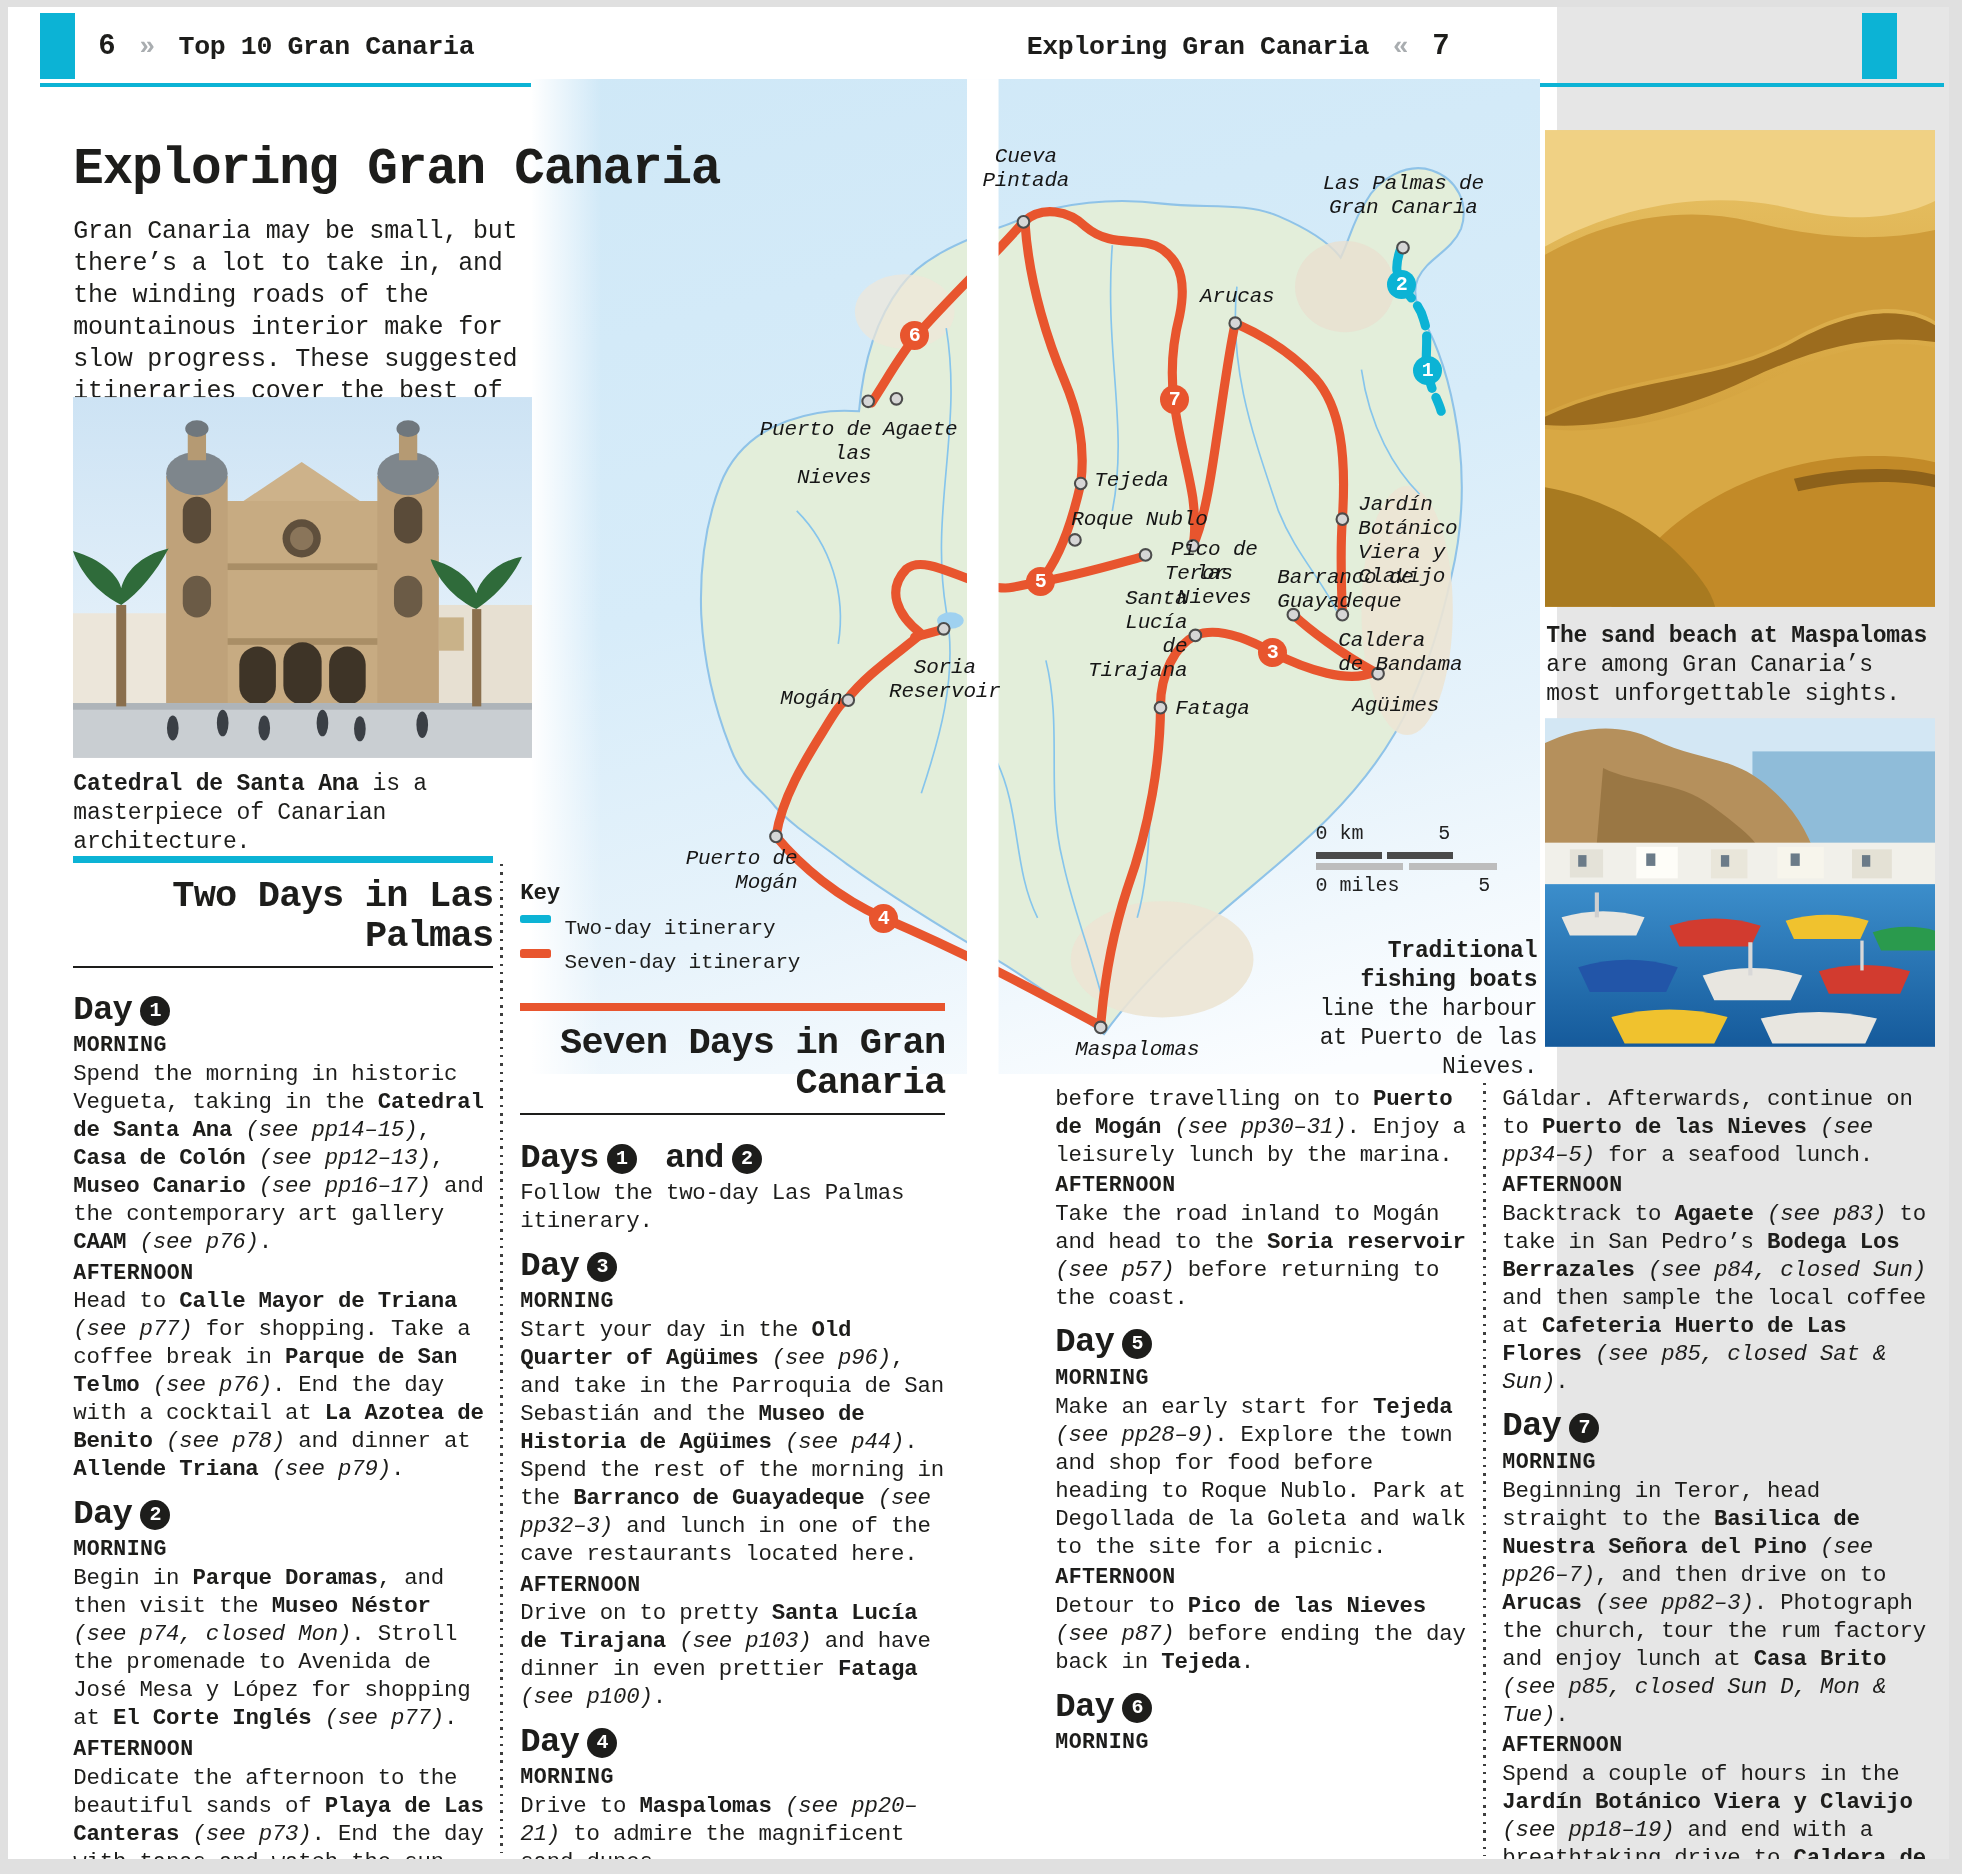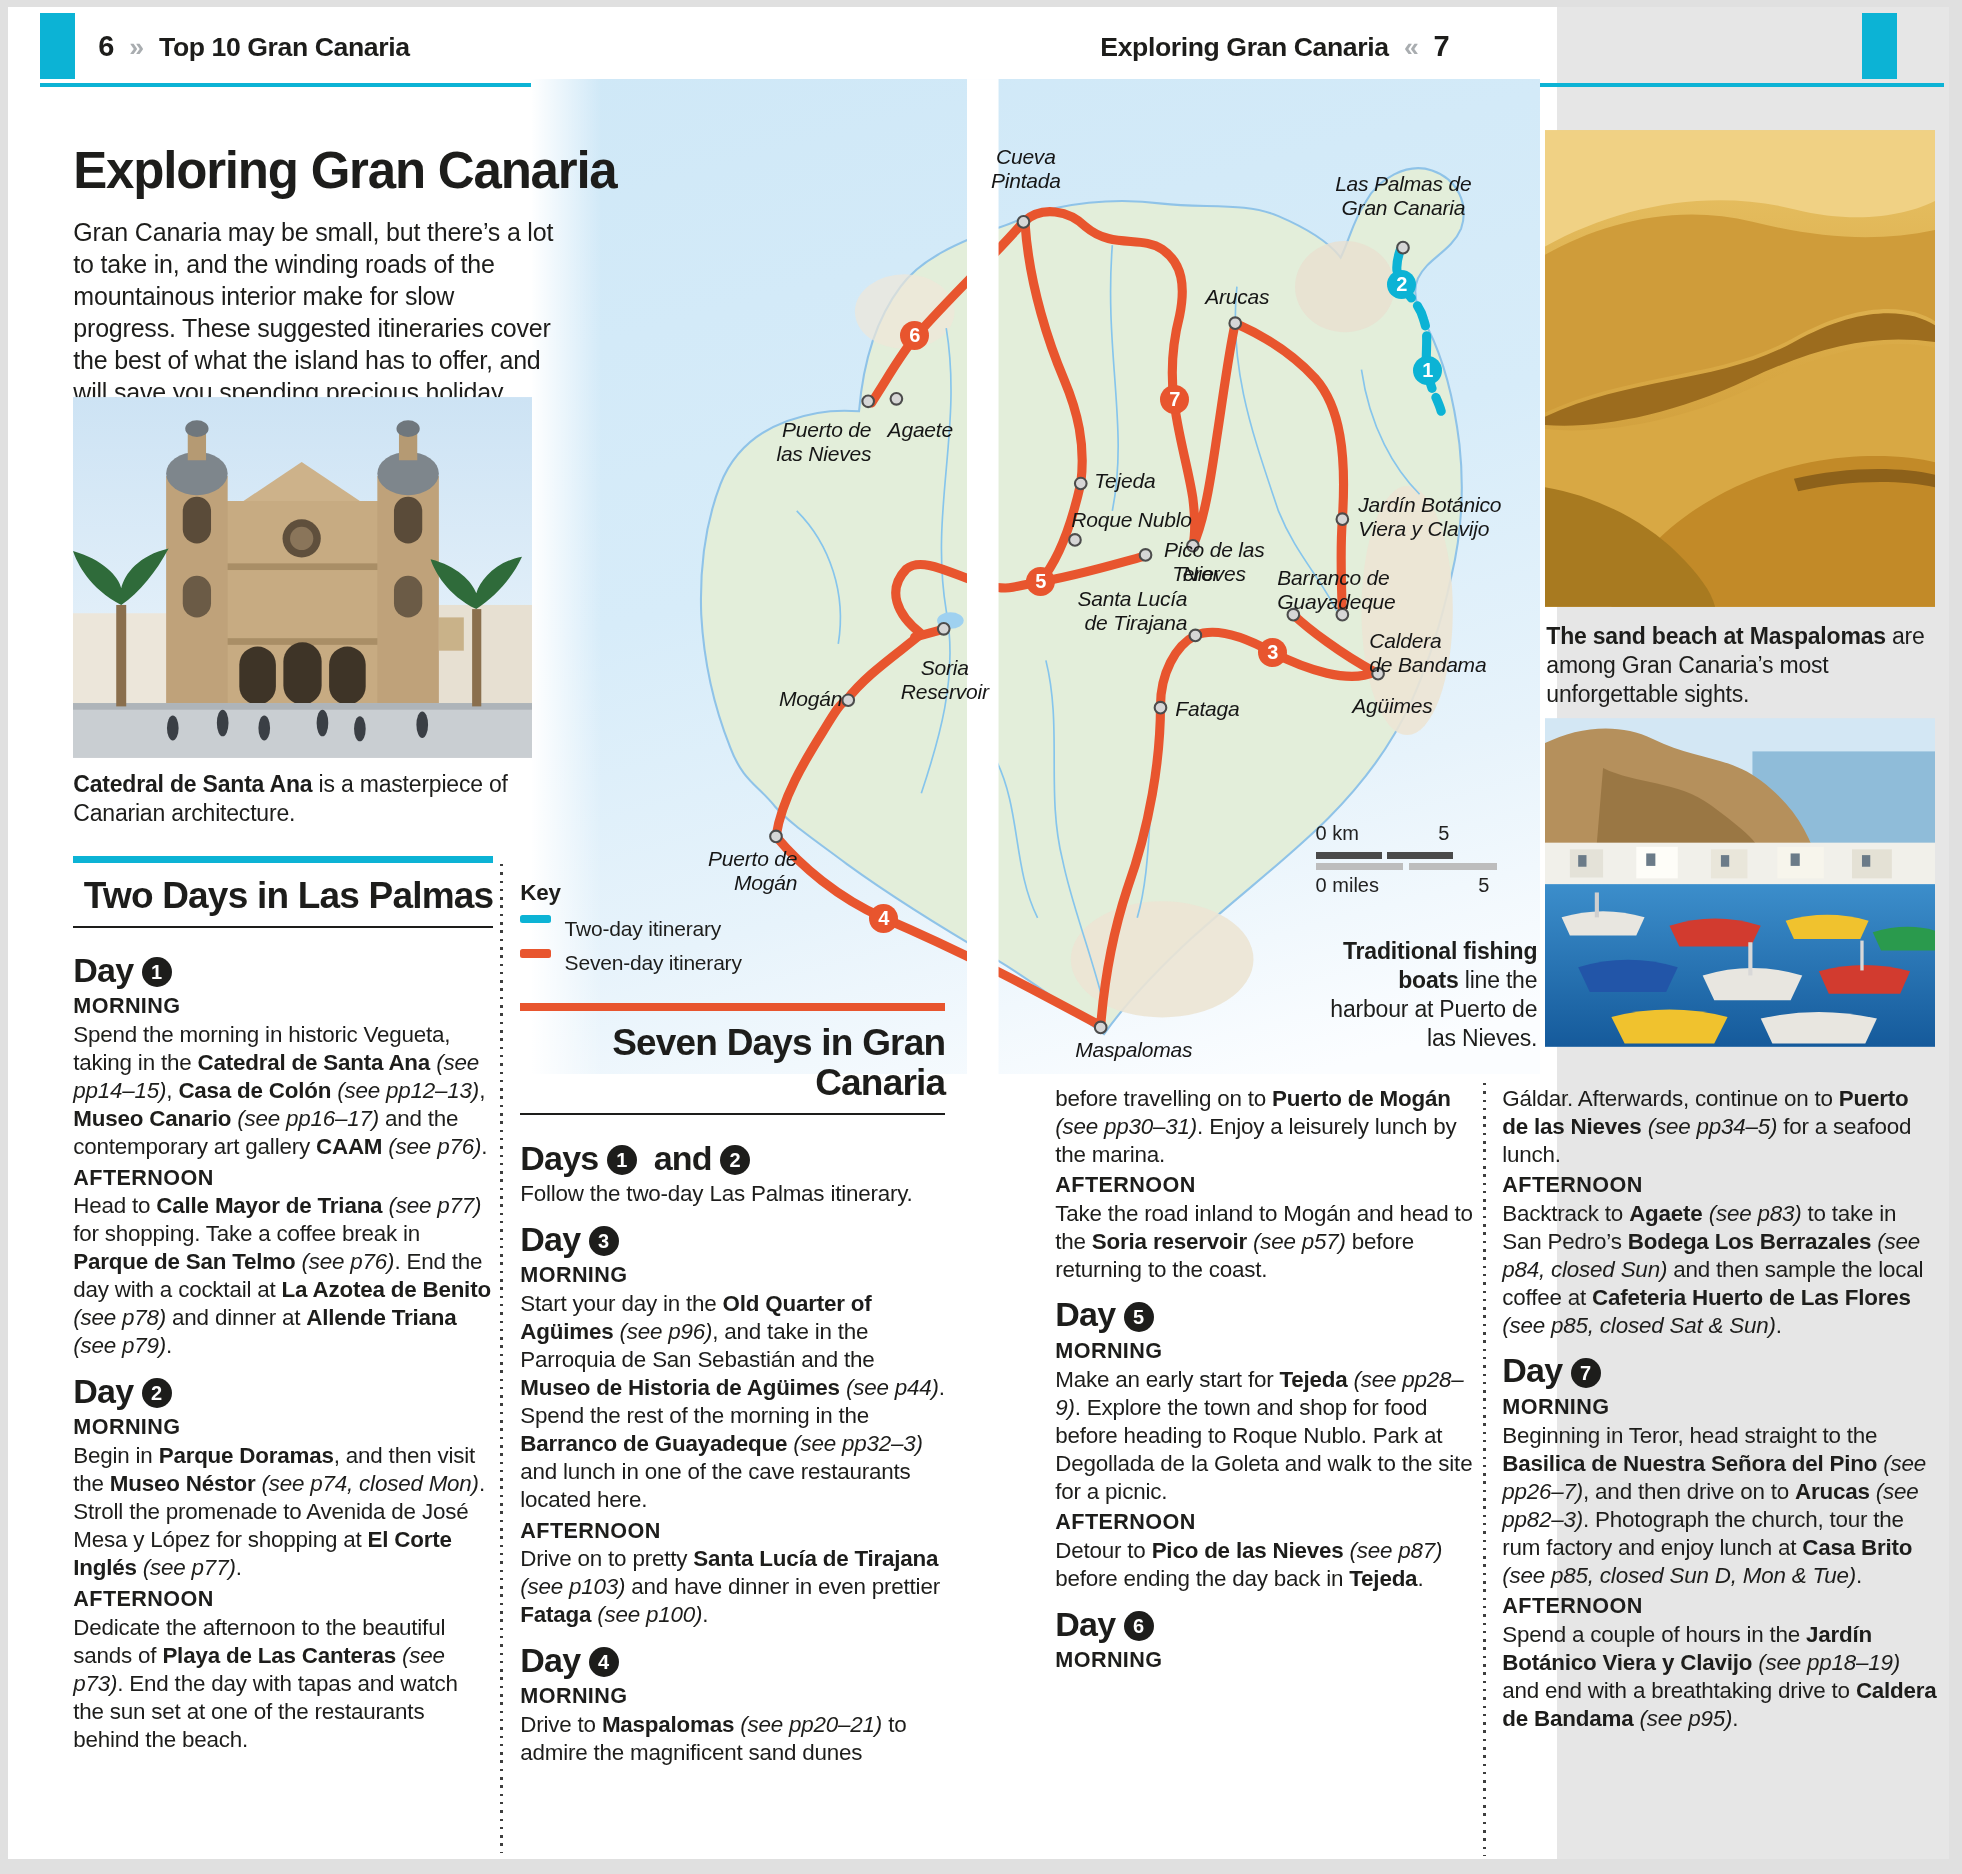--- a/index.html
+++ b/index.html
@@ -1,17 +1,17 @@
 <!DOCTYPE html>
 <html style="font-size:13.3px"><head>
 <meta charset="utf-8">
 <style>
   html,body{margin:0;padding:0;}
   body{width:1962px;height:1874px;position:relative;background:#e6e6e6;font-family:"Liberation Sans",sans-serif;color:#1d1d1b;overflow:hidden;}
-  .page{position:absolute;left:8.3px;top:6.6px;width:1549px;height:1853px;background:#ffffff;}
+  .page{position:absolute;left:8.3px;top:6.6px;width:1549px;height:1853px;background:#ffffff;font-family:Liberation Mono, monospace;}
   
   .corner{position:absolute;width:35px;height:66px;background:#0cb3d5;}
   .hdr-rule{position:absolute;left:32px;top:76px;width:1904px;height:4.2px;background:#0cb3d5;}
   .hdr{position:absolute;top:23px;font-size:26.6px;font-weight:700;letter-spacing:-0.4px;}
   .hdr .num{font-size:29px;}
   .chev{color:#a9adb0;font-weight:700;margin:0 8.3px;}
   
   .title{position:absolute;left:65px;top:100px;font-size:51px;font-weight:800;letter-spacing:-1.2px;}
   .intro{position:absolute;left:65px;top:184px;width:486px;font-size:25px;line-height:32px;letter-spacing:-0.2px;}
   
@@ -170,21 +170,21 @@
     <div class="mlabel center" style="left:339px;top:339px;width:100px">
         <span>Agaete</span>
       </div>
     <div class="mlabel center" style="left:627px;top:483px;width:75px">
         <span>Teror</span>
       </div>
     <div class="mlabel" style="left:827px;top:414px;width:150px">
         <span>Jardín Botánico</span>
         <span>Viera y Clavijo</span>
       </div>
-    <div class="mlabel" style="left:838px;top:550px;width:133px">
+    <div class="mlabel" style="left:807px;top:550px;width:133px">
         <span>Caldera</span>
         <span>de Bandama</span>
       </div>
     <div class="mlabel" style="left:563px;top:390px;width:83px">
         <span>Tejeda</span>
       </div>
     <div class="mlabel" style="left:540px;top:429px;width:141px">
         <span>Roque Nublo</span>
       </div>
     <div class="mlabel center" style="left:627px;top:459px;width:112px">

